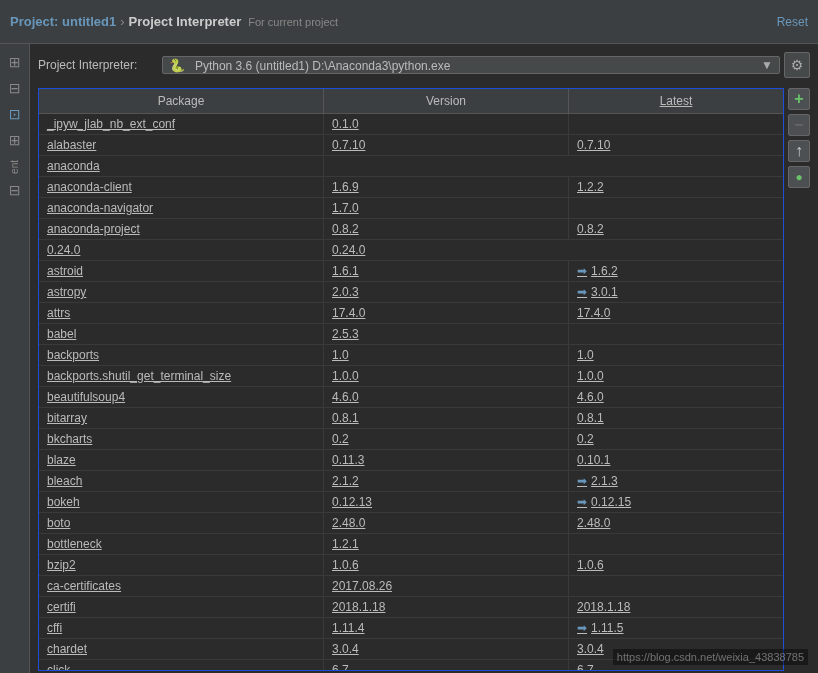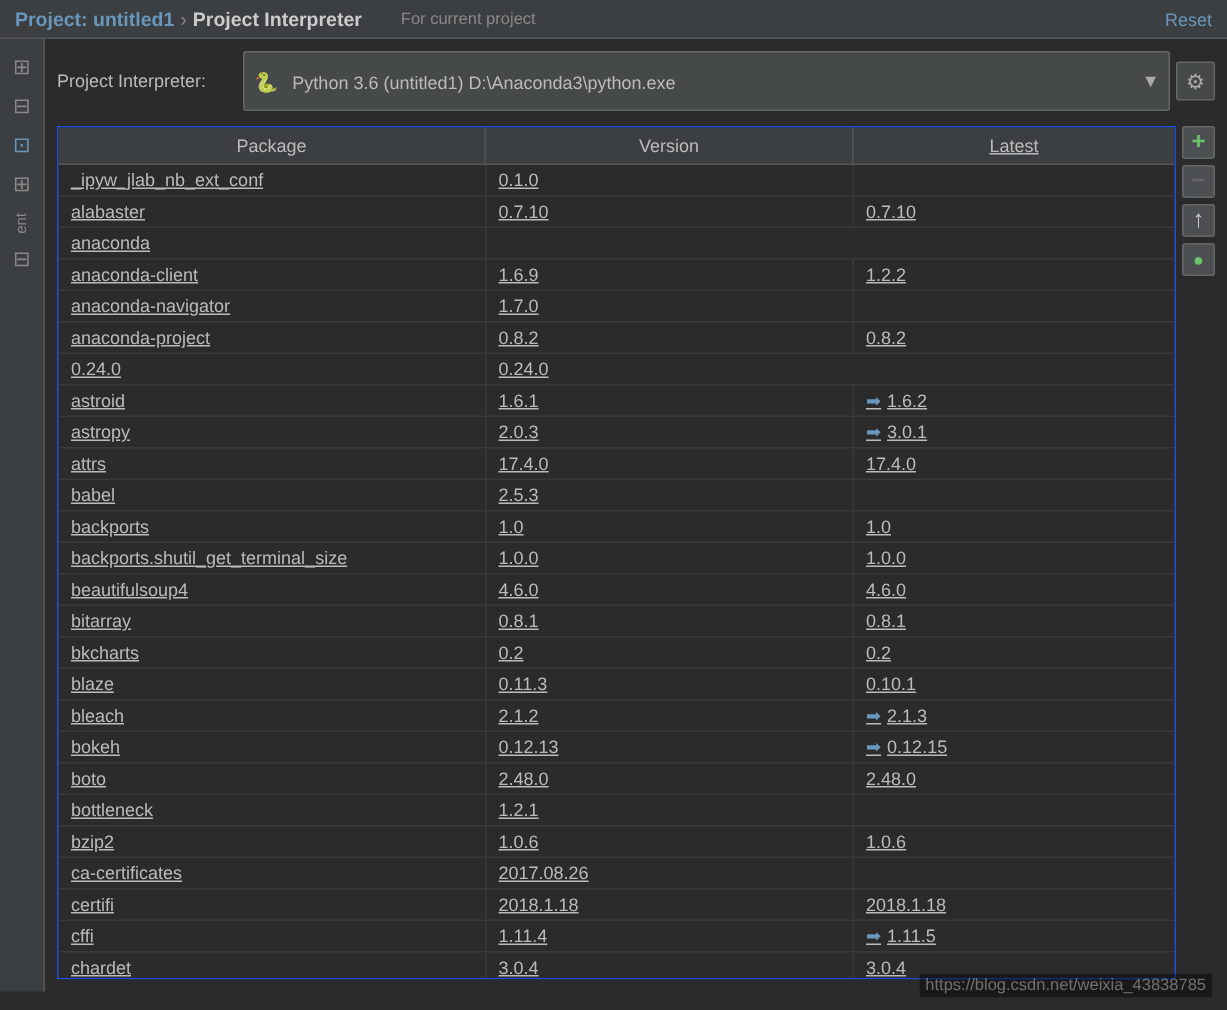--- a/index.html
+++ b/index.html
@@ -11,21 +11,21 @@
       font-size: 12px;
       color: #bbbbbb;
       overflow: hidden;
     }
 
     
     .top-bar {
       display: flex;
       align-items: center;
       background: #3c3f41;
-      height: 26px;
+      height: 44px;
       padding: 0 10px;
       border-bottom: 1px solid #555;
     }
     .top-bar-left {
       display: flex;
       align-items: center;
       gap: 4px;
       font-size: 13px;
       color: #aaa;
     }
@@ -35,21 +35,21 @@
     }
     .top-bar-left .separator {
       color: #888;
     }
     .top-bar-left .page-title {
       color: #ccc;
       font-weight: bold;
     }
     .top-bar-left .subtitle {
       color: #888;
-      margin-left: 22px;
+      margin-left: 3px;
       font-size: 11px;
     }
     .top-bar-right {
       margin-left: auto;
       color: #6897bb;
       font-size: 12px;
       cursor: pointer;
     }
 
     
@@ -116,21 +116,21 @@
       flex: 1;
       display: flex;
       align-items: center;
       gap: 4px;
     }
     .interpreter-dropdown {
       flex: 1;
       background: #45494a;
       border: 1px solid #666;
       color: #bbb;
-      height: 40px;
+      height: 18px;
       padding: 0 6px;
       font-size: 12px;
       display: flex;
       align-items: center;
       justify-content: space-between;
       cursor: pointer;
       border-radius: 2px;
     }
     .interpreter-dropdown .python-icon {
       margin-right: 6px;

